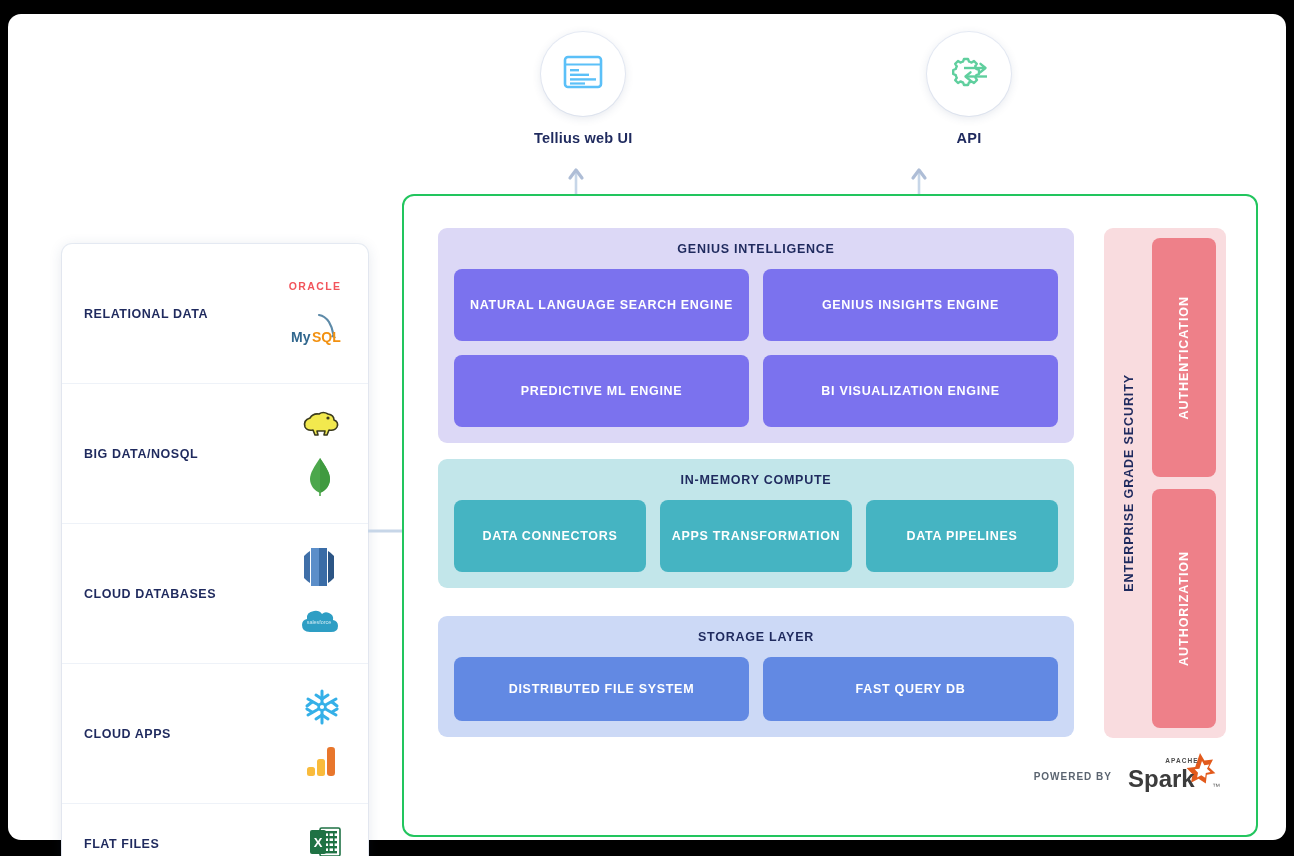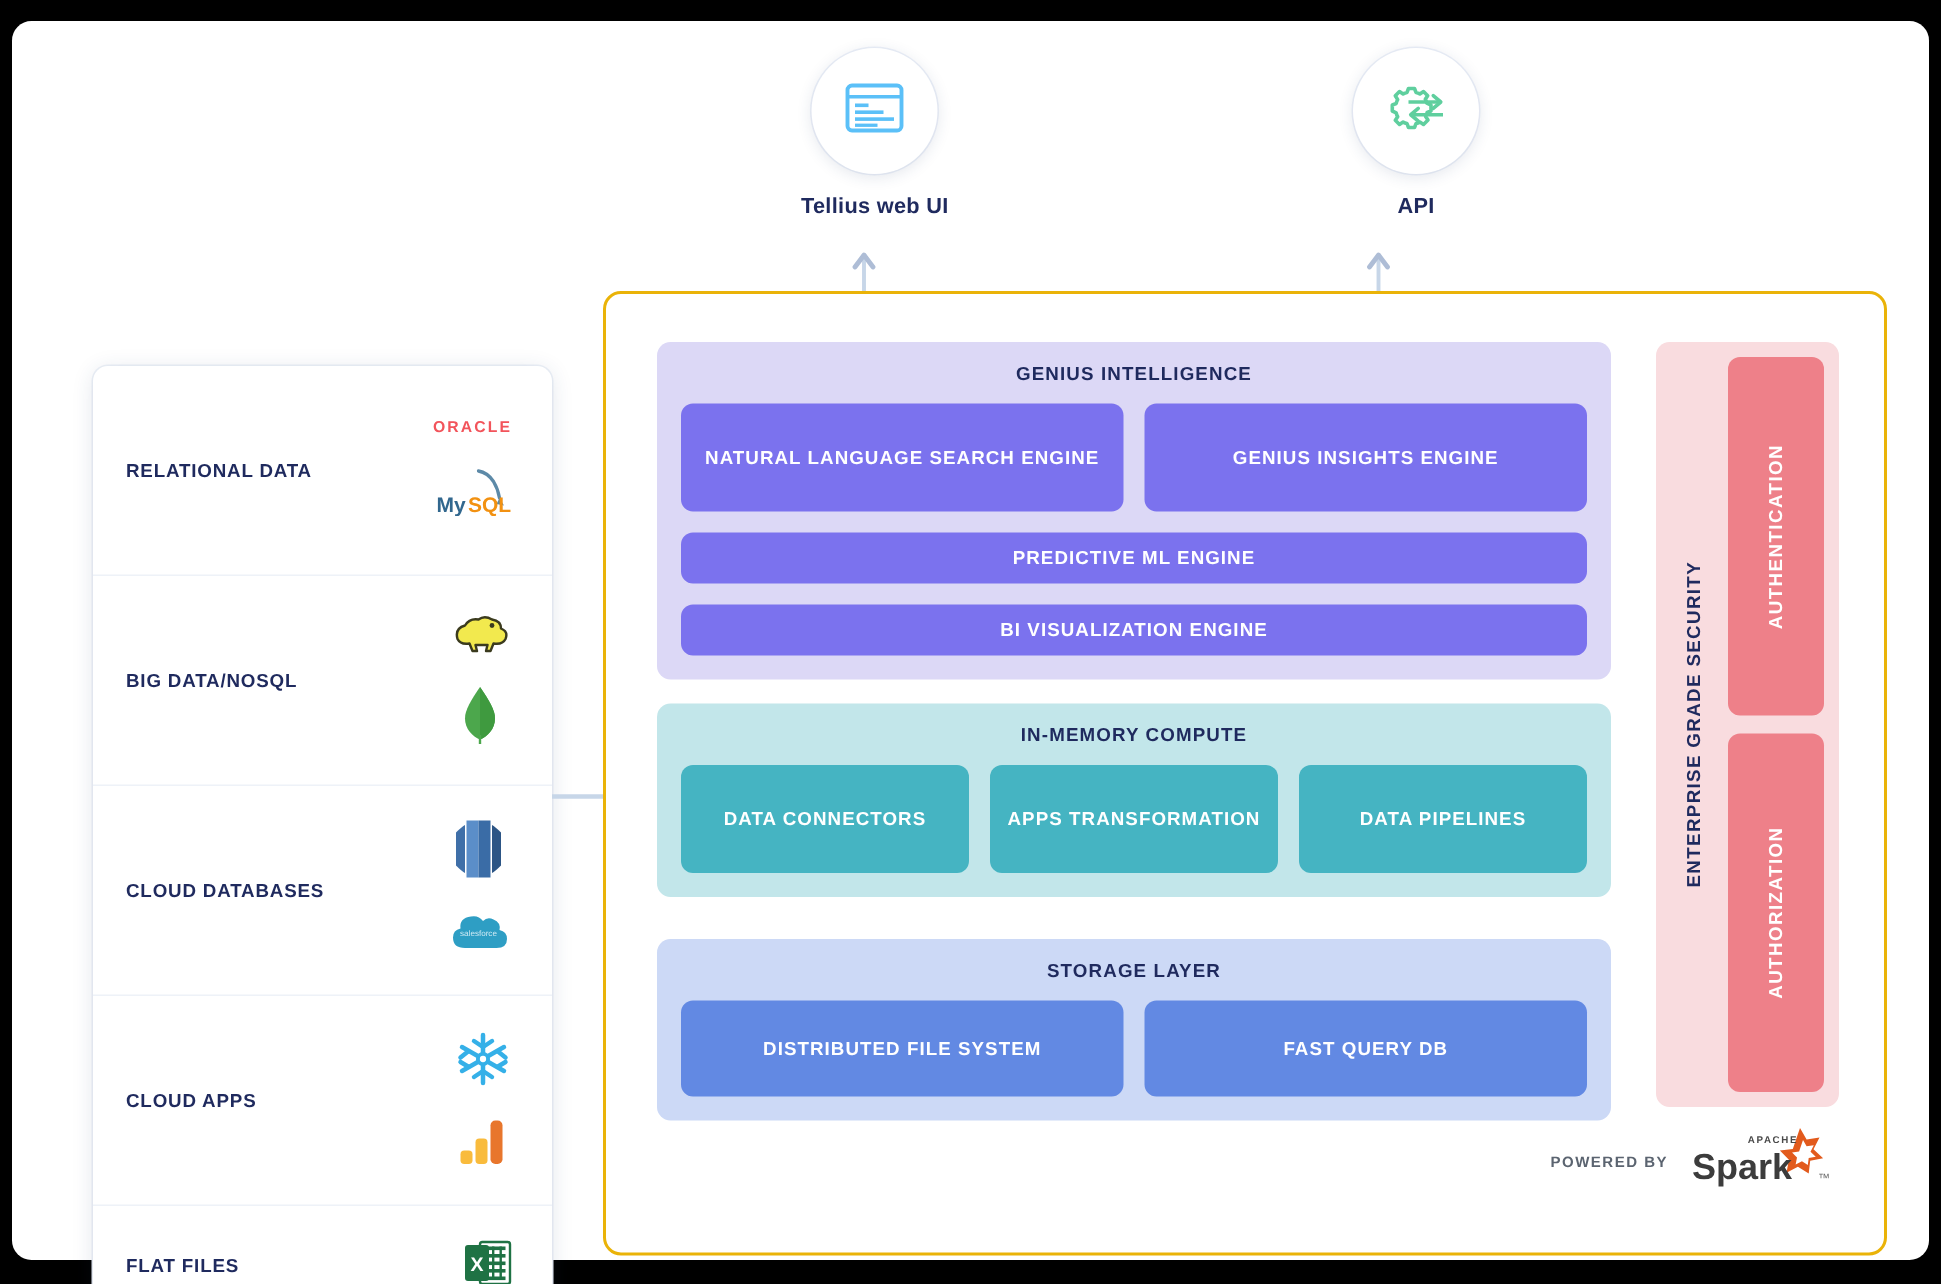--- a/index.html
+++ b/index.html
@@ -26,34 +26,34 @@
            padding:0 26px 0 22px;border-bottom:1px solid #eef2f8;box-sizing:border-box;}
   .src-row:last-child{border-bottom:none;}
   .src-label{font-size:12.5px;font-weight:bold;color:#1f2a5e;letter-spacing:.55px;}
   .src-icons{display:flex;flex-direction:column;align-items:center;gap:14px;}
 
   
   .harrow{position:absolute;left:358px;top:505px;width:66px;height:24px;}
 
   
   .platform{position:absolute;left:394px;top:180px;width:856px;height:643px;
-            border:2px solid #eab308;border-radius:12px;box-sizing:border-box;background:#fff;}
+            border:2px solid #22c55e;border-radius:12px;box-sizing:border-box;background:#fff;}
 
   .layers{position:absolute;left:34px;top:32px;width:636px;}
   .layer{border-radius:9px;padding:14px 16px 16px;box-sizing:border-box;}
   .layer-title{text-align:center;font-size:12.5px;font-weight:bold;color:#1f2a5e;
                letter-spacing:.75px;margin-bottom:13px;}
   .cards{display:flex;gap:14px;}
   .card{flex:1;border-radius:8px;display:flex;align-items:center;justify-content:center;
         color:#fff;font-size:12.5px;font-weight:bold;letter-spacing:.7px;
         line-height:1.45;padding:8px 6px;box-sizing:border-box;}
 
   .layer-genius{background:#dcd8f6;}
   .layer-genius .card{background:#7b72ee;height:72px;}
-  .layer-genius .cards+.cards{margin-top:14px;flex-direction:column;}
+  .layer-genius .cards+.cards{margin-top:14px;}
 
   .layer-memory{background:#c2e6ea;margin-top:16px;}
   .layer-memory .card{background:#45b4c2;height:72px;}
 
   .layer-storage{background:#ccd9f6;margin-top:28px;}
   .layer-storage .card{background:#6289e3;height:64px;}
 
   
   .security{position:absolute;left:700px;top:32px;width:122px;height:510px;
             background:#f9dcdf;border-radius:9px;display:flex;align-items:center;}
@@ -85,21 +85,21 @@
           <rect x="7" y="14" width="9" height="2.4" fill="#5bc0f8"></rect>
           <rect x="7" y="18.6" width="19" height="2.4" fill="#5bc0f8"></rect>
           <rect x="7" y="23.2" width="26" height="2.4" fill="#5bc0f8"></rect>
           <rect x="7" y="27.4" width="15" height="2.2" fill="#5bc0f8"></rect>
         </svg>
       </span>
     </div>
     <div class="ch-label">Tellius web UI</div>
   </div>
 
-  <div class="channel" style="left:894px;top:18px;">
+  <div class="channel" style="left:919px;top:18px;">
     <div class="ch-circle">
       <span>
         <svg width="42" height="38" viewBox="0 0 42 38">
           <path d="M10 6 h4 l1 2.6 a8 8 0 0 1 2.6 1 L20 8 l2.8 2.8 -1.6 2.4
                    a8 8 0 0 1 1 2.6 L25 17 v4 l-2.6 1 a8 8 0 0 1 -1 2.6 l1.6 2.4 L20 30
                    l-2.4-1.6 a8 8 0 0 1 -2.6 1 L14 32 h-4 l-1-2.6 a8 8 0 0 1 -2.6 -1
                    L4 30 1.2 27.2 2.8 24.8 a8 8 0 0 1 -1 -2.6 L-0.8 21 v-4 l2.6-1
                    a8 8 0 0 1 1 -2.6 L1.2 10.8 4 8 l2.4 1.6 a8 8 0 0 1 2.6 -1 Z" transform="translate(6,0)" fill="none" stroke="#5fcf9e" stroke-width="2.4" stroke-linejoin="round"></path>
           <circle cx="18" cy="19" r="6.5" fill="#fff"></circle>
           <line x1="16" y1="15" x2="37" y2="15" stroke="#5fcf9e" stroke-width="2.4"></line>

